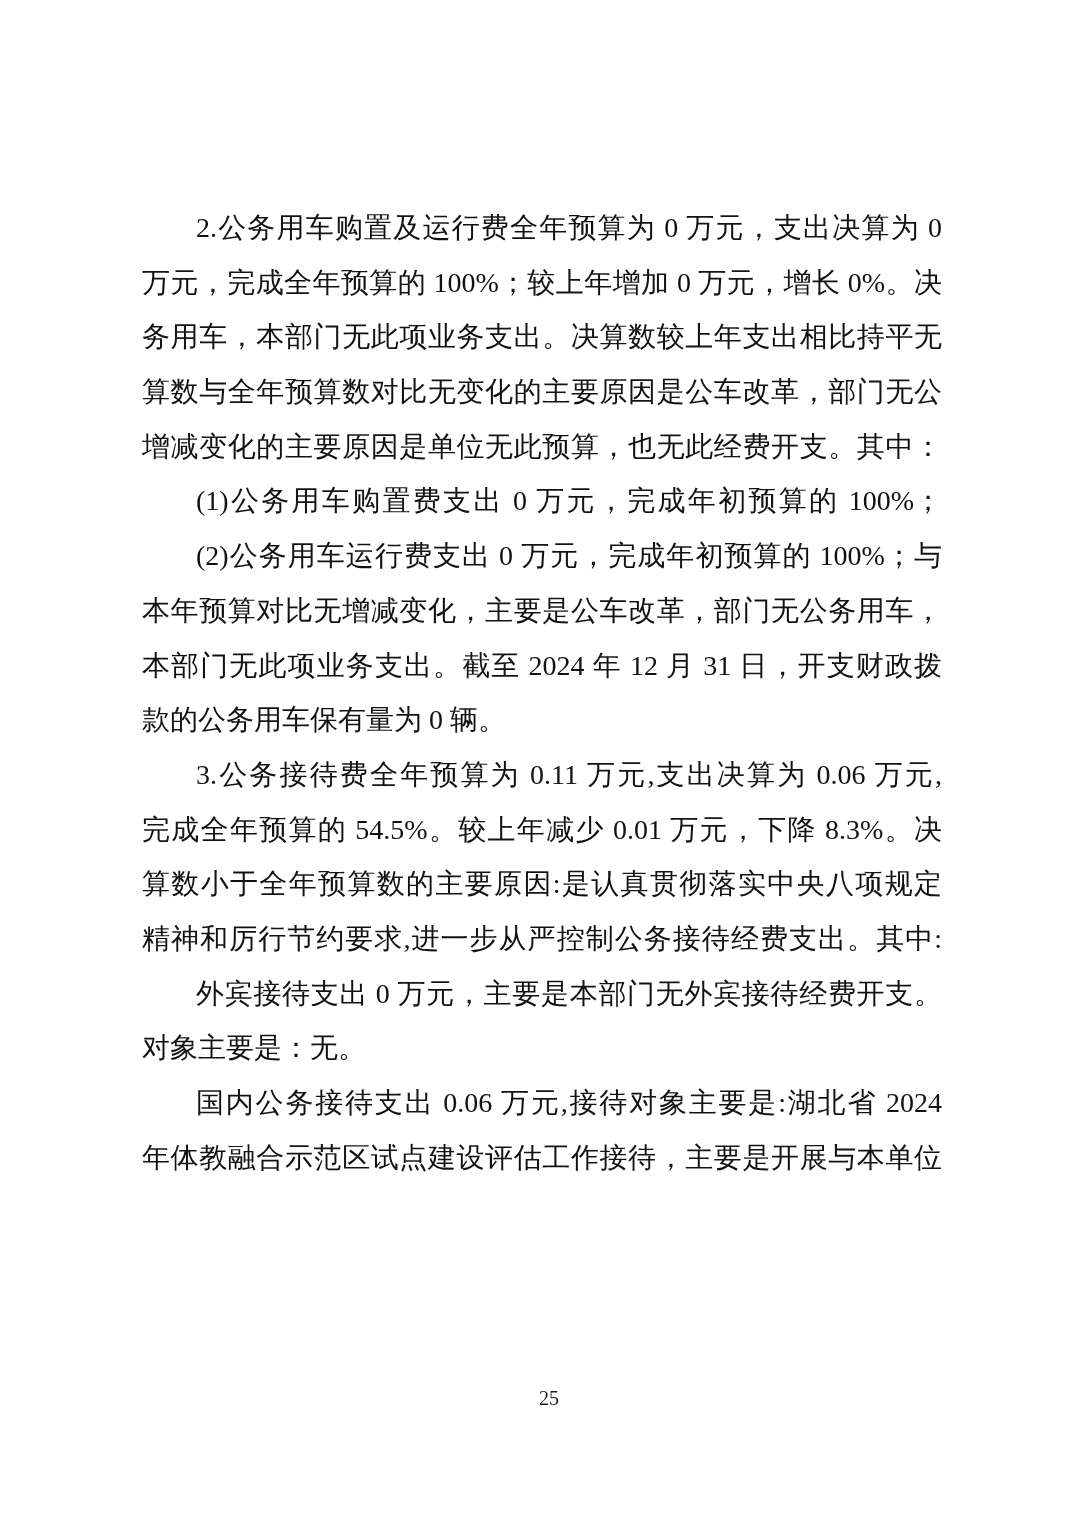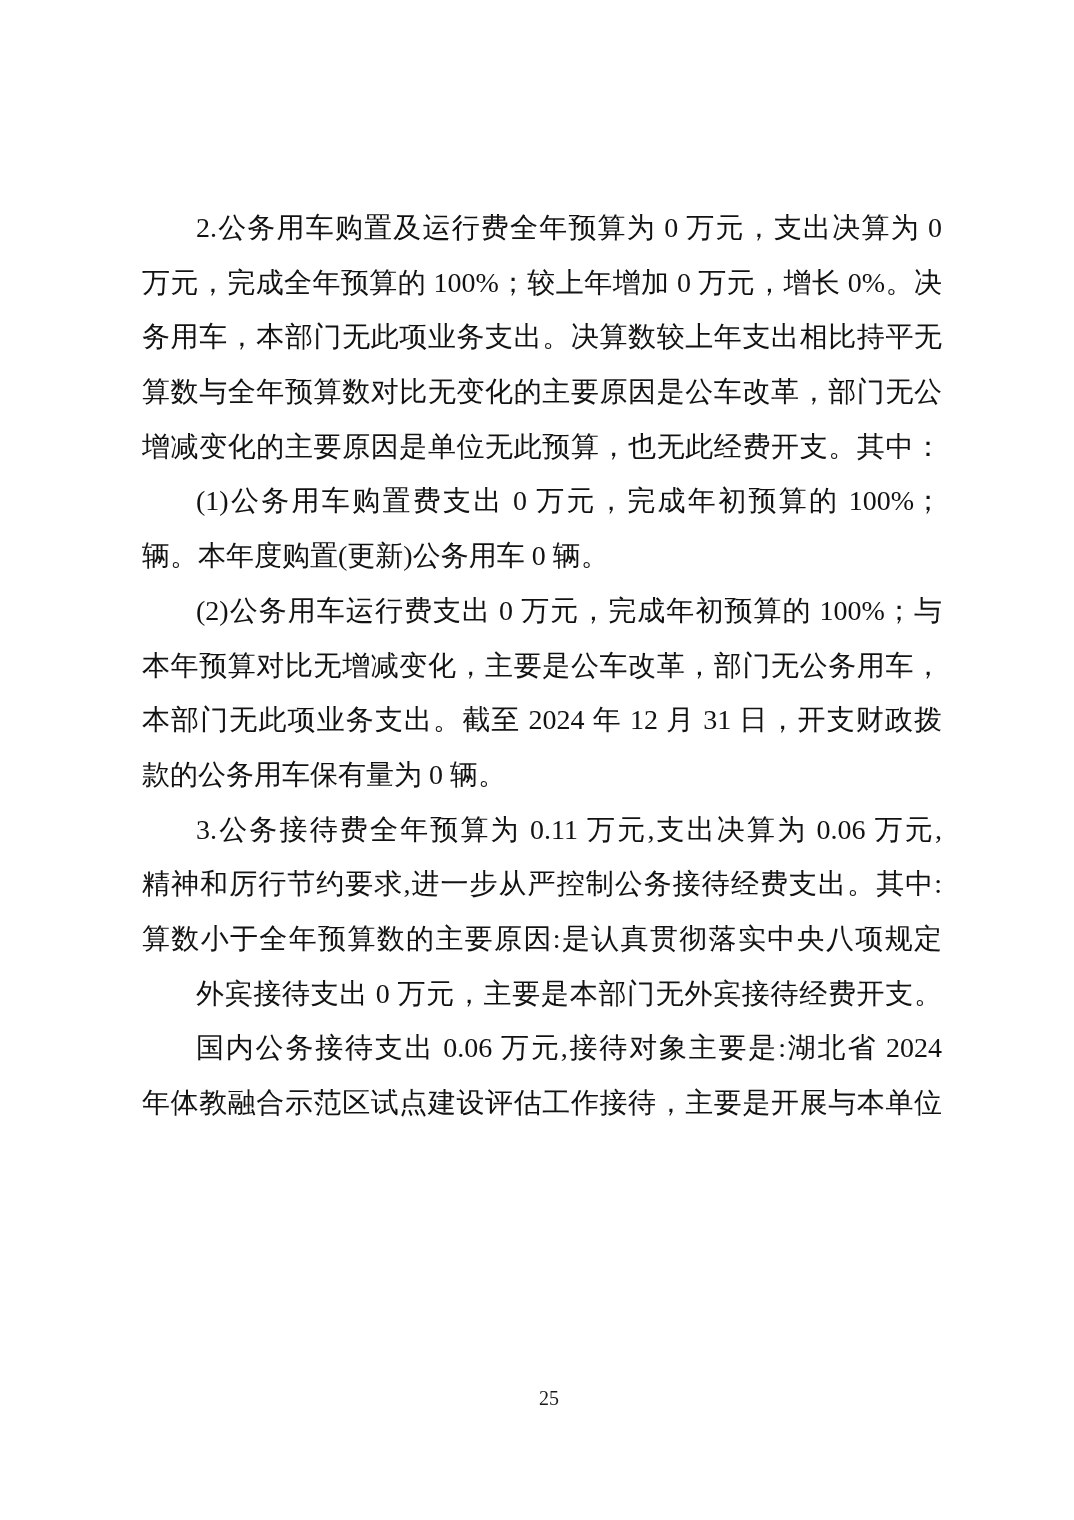--- a/index.html
+++ b/index.html
@@ -56,28 +56,29 @@
 <body>
 
 <main class="page">
   <section class="doc-body">
       <div class="line indent">2.公务用车购置及运行费全年预算为 0 万元，支出决算为 0</div>
       <div class="line">万元，完成全年预算的 100%；较上年增加 0 万元，增长 0%。决</div>
       <div class="line">务用车，本部门无此项业务支出。决算数较上年支出相比持平无</div>
       <div class="line">算数与全年预算数对比无变化的主要原因是公车改革，部门无公</div>
       <div class="line">增减变化的主要原因是单位无此预算，也无此经费开支。其中：</div>
       <div class="line indent">(1)公务用车购置费支出 0 万元，完成年初预算的 100%；</div>
-      <div class="line para-end">辆。本年度购置(更新)公务用车 0 辆。</div>
       <div class="line indent">(2)公务用车运行费支出 0 万元，完成年初预算的 100%；与</div>
       <div class="line">本年预算对比无增减变化，主要是公车改革，部门无公务用车，</div>
       <div class="line">本部门无此项业务支出。截至 2024 年 12 月 31 日，开支财政拨</div>
       <div class="line para-end">款的公务用车保有量为 0 辆。</div>
       <div class="line indent">3.公务接待费全年预算为 0.11 万元,支出决算为 0.06 万元,</div>
+      <div class="line">完成全年预算的 54.5%。较上年减少 0.01 万元，下降 8.3%。决</div>
+      <div class="line">算数小于全年预算数的主要原因:是认真贯彻落实中央八项规定</div>
       <div class="line">精神和厉行节约要求,进一步从严控制公务接待经费支出。其中:</div>
-      <div class="line">算数小于全年预算数的主要原因:是认真贯彻落实中央八项规定</div>
       <div class="line indent">外宾接待支出 0 万元，主要是本部门无外宾接待经费开支。</div>
+      <div class="line para-end">对象主要是：无。</div>
       <div class="line indent">国内公务接待支出 0.06 万元,接待对象主要是:湖北省 2024</div>
       <div class="line">年体教融合示范区试点建设评估工作接待，主要是开展与本单位</div>
     </section>
   <footer class="page-footer">
     <span class="page-number">25</span>
   </footer>
 </main>
 
 </body></html>

